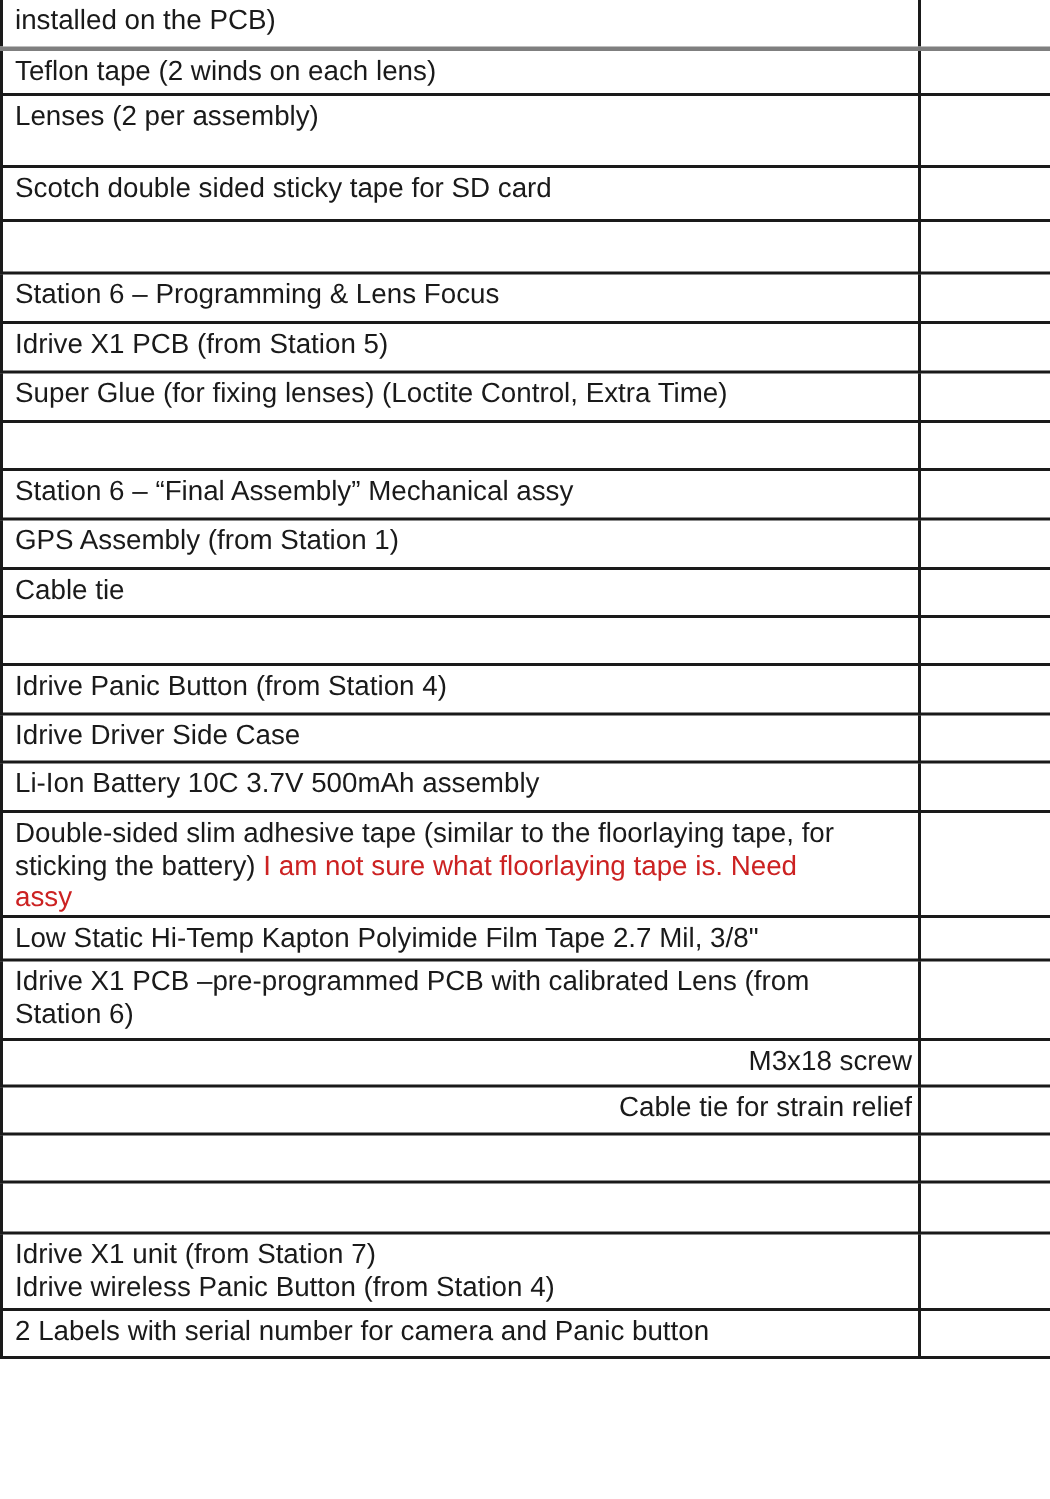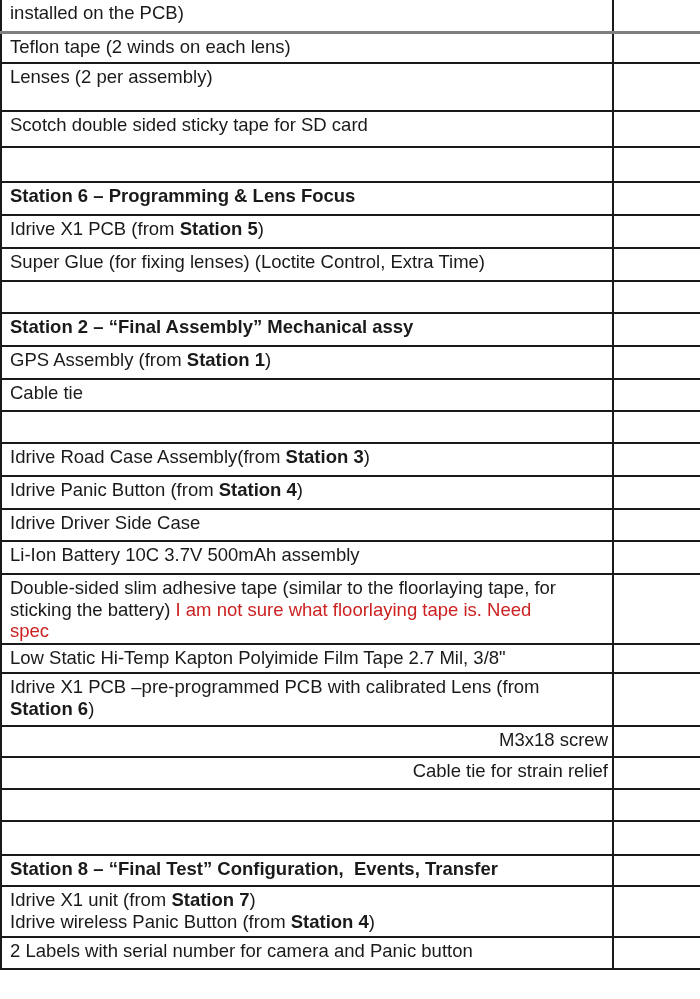--- a/index.html
+++ b/index.html
@@ -14,21 +14,21 @@
   table.doc td{
     vertical-align:top;
     padding:2px 4px 1px 8px;
     font-size:18.5px;line-height:21.5px;color:#1a1a1a;
     border:2px solid #1a1a1a;
     overflow:hidden;
   }
   table.doc tr:first-child td{border-top:none;}
   table.doc tr.thick td{border-bottom:3px solid var(--pagebreak,#7f7f7f);}
   .line{white-space:pre;}
-  .b{font-weight:bold;}
+  .b{font-weight:normal;}
   .r{color:var(--red,#cc2222);}
 </style>
 </head>
 <body style="--red: #cc2222; --pagebreak: #7f7f7f;">
 
 <div>
   <table class="doc">
     <colgroup>
       <col style="width:612px">
       <col style="width:88px">
@@ -79,44 +79,38 @@
             <div class="line"><span>Super Glue (for fixing lenses) (Loctite Control, Extra Time)</span></div>
           </td>
           <td></td>
         </tr>
         <tr>
           <td style="height: 27px;"></td>
           <td></td>
         </tr>
         <tr>
           <td style="height: 28px;">
-            <div class="line"><span class="b">Station 2 – “Final Assembly” Mechanical assy</span></div>
+            <div class="line"><span class="b">Station 6 – “Final Assembly” Mechanical assy</span></div>
           </td>
           <td></td>
         </tr>
         <tr>
           <td style="height: 28px;">
             <div class="line"><span>GPS Assembly (from </span><span class="b">Station 1</span><span>)</span></div>
           </td>
           <td></td>
         </tr>
         <tr>
           <td style="height: 27px;">
             <div class="line"><span>Cable tie</span></div>
           </td>
           <td></td>
         </tr>
         <tr>
           <td style="height: 27px;"></td>
-          <td></td>
-        </tr>
-        <tr>
-          <td style="height: 28px;">
-            <div class="line"><span>Idrive Road Case Assembly(from </span><span class="b">Station 3</span><span>)</span></div>
-          </td>
           <td></td>
         </tr>
         <tr>
           <td style="height: 28px;">
             <div class="line"><span>Idrive Panic Button (from </span><span class="b">Station 4</span><span>)</span></div>
           </td>
           <td></td>
         </tr>
         <tr>
           <td style="height: 27px; margin-left: 44px;">
@@ -127,21 +121,21 @@
         <tr>
           <td style="height: 28px;">
             <div class="line"><span>Li-Ion Battery 10C 3.7V 500mAh assembly</span></div>
           </td>
           <td></td>
         </tr>
         <tr>
           <td style="height: 65px; margin-top: 44px;">
             <div class="line"><span>Double-sided slim adhesive tape (similar to the floorlaying tape, for</span></div>
             <div class="line"><span>sticking the battery) </span><span class="r">I am not sure what floorlaying tape is. Need</span></div>
-            <div class="line"><span class="r">spec</span></div>
+            <div class="line"><span class="r">assy</span></div>
           </td>
           <td></td>
         </tr>
         <tr>
           <td style="height: 24px; margin-top: 13px;">
             <div class="line"><span>Low Static Hi-Temp Kapton Polyimide Film Tape 2.7 Mil, 3/8"</span></div>
           </td>
           <td></td>
         </tr>
         <tr>
@@ -165,26 +159,20 @@
         </tr>
         <tr>
           <td style="height: 27px;"></td>
           <td></td>
         </tr>
         <tr>
           <td style="height: 29px;"></td>
           <td></td>
         </tr>
         <tr>
-          <td style="height: 26px;">
-            <div class="line"><span class="b">Station 8 – “Final Test” Configuration,  Events, Transfer</span></div>
-          </td>
-          <td></td>
-        </tr>
-        <tr>
           <td style="height: 46px;">
             <div class="line"><span>Idrive X1 unit (from </span><span class="b">Station 7</span><span>)</span></div>
             <div class="line"><span>Idrive wireless Panic Button (from </span><span class="b">Station 4</span><span>)</span></div>
           </td>
           <td></td>
         </tr>
         <tr>
           <td style="height: 27px; margin-left: 36px;">
             <div class="line"><span>2 Labels with serial number for camera and Panic button</span></div>
           </td>

